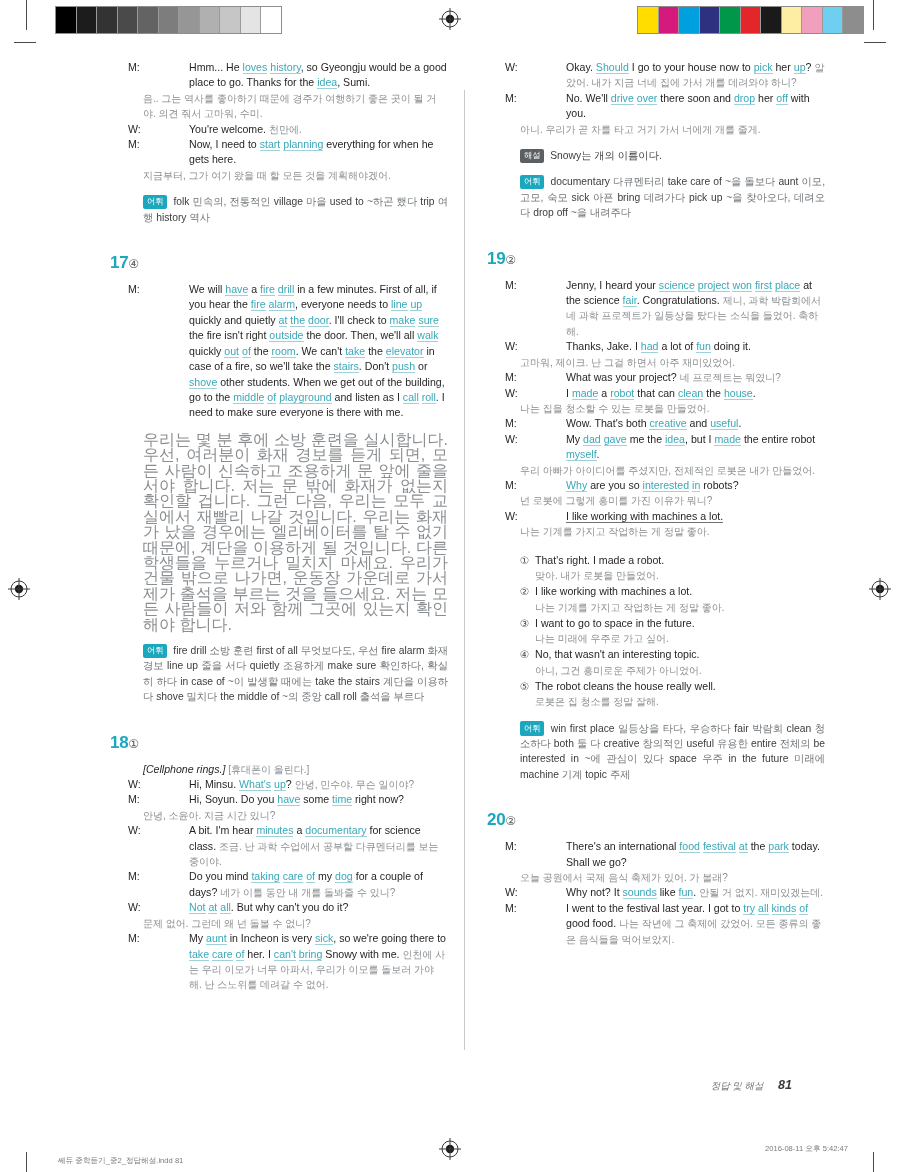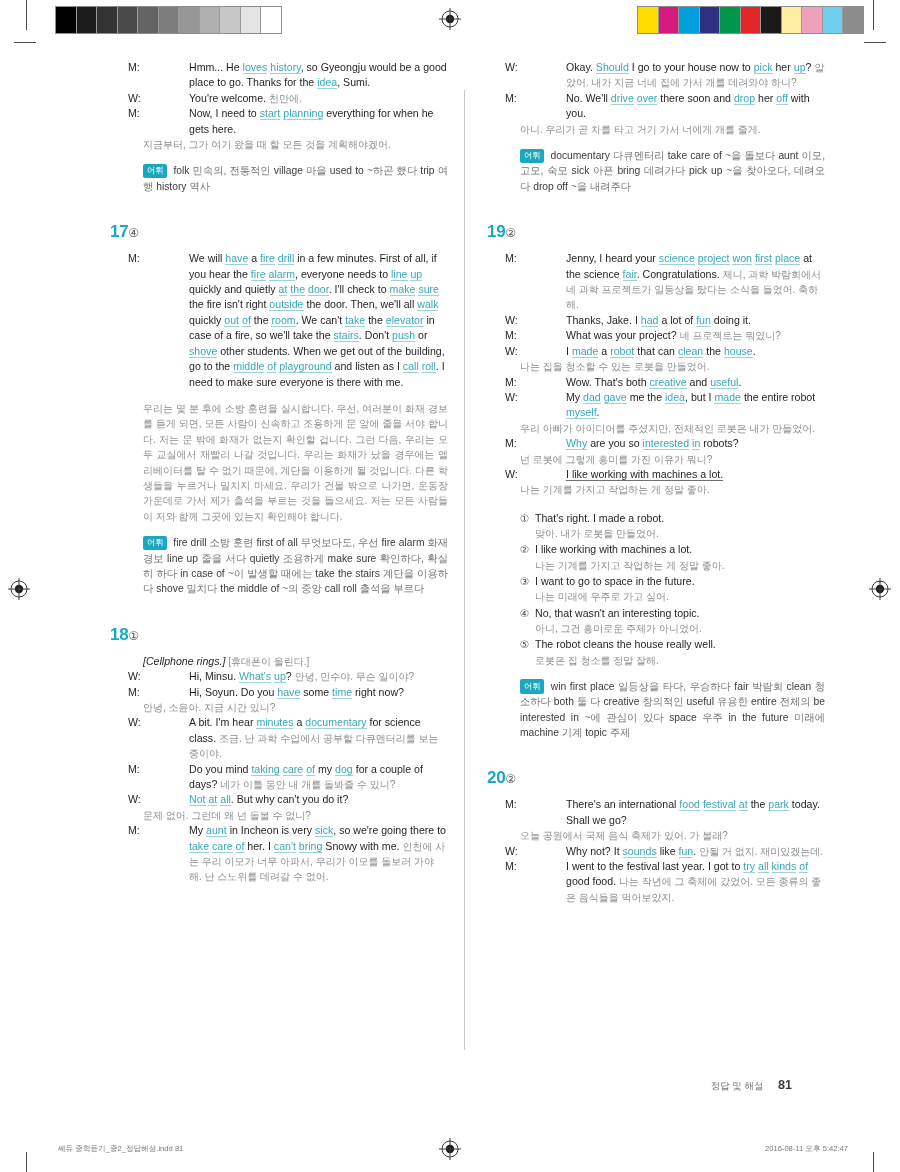--- a/index.html
+++ b/index.html
@@ -75,21 +75,21 @@
     font-size:10px;line-height:15.4px;color:#8a8e91;
     margin-left:15px;
   }
   .stage{
     font-size:10.6px;line-height:15.4px;margin-left:15px;margin-bottom:0;
   }
   .stage i{font-style:italic;}
 
   
   .transl{
-    font-size:10px;line-height:15.4px;color:#8a8e91;
+    font-size:16px;line-height:15.4px;color:#8a8e91;
     margin:11px 0 0 15px;text-align:justify;
   }
 
   
   .vbox{
     font-size:10.3px;line-height:15.4px;
     margin:11px 0 0 15px;text-align:justify;
     color:#3c3c3c;
   }
   .vbox.expl{color:#3c3c3c;}
@@ -114,29 +114,30 @@
   .ctext{flex:1;}
   .ceng{font-size:10.6px;line-height:15.4px;color:#231f20;}
   .ckor{font-size:10px;line-height:15.2px;color:#8a8e91;}
 
   .ul-plain{border-bottom:1px solid #6d7173;}
 
   
   .footer{
     position:absolute;left:0;top:1078px;width:900px;
     text-align:right;
+    font-style:italic;
   }
   .footer-inner{margin-right:108px;font-size:9.5px;color:#6f7477;}
   .footer-inner .pg{font-size:12.5px;font-weight:bold;color:#3c3c3c;margin-left:12px;}
 
   .printbar{
     position:absolute;left:0;top:1140px;width:900px;height:22px;
     font-size:7.6px;color:#7a7a7a;
   }
-  .pb-left{position:absolute;left:58px;top:4px;}
+  .pb-left{position:absolute;left:58px;top:16px;}
   .pb-right{position:absolute;right:52px;top:4px;}
 </style>
 </head>
 <body>
 
 <div class="top-bar">
   <div class="gray-strip" id="gray-strip">
       <span style="background: rgb(0, 0, 0);"></span>
       <span style="background: rgb(28, 28, 28);"></span>
       <span style="background: rgb(51, 51, 51);"></span>
@@ -196,20 +197,21 @@
 
 <div class="page">
   <div class="divider"></div>
   <div class="col col-left" id="col-left">
       <div>
         <div>
           <div class="line">
             <div class="spk">M:</div>
             <div class="utt"><span>Hmm... He </span><span class="hl">loves</span><span> </span><span class="hl">history</span><span>, so Gyeongju would be a good place to go. Thanks for the </span><span class="hl">idea</span><span>, Sumi.</span></div>
           </div>
+          <div class="korline">음.. 그는 역사를 좋아하기 때문에 경주가 여행하기 좋은 곳이 될 거야. 의견 줘서 고마워, 수미.</div>
         </div>
         <div>
           <div class="line">
             <div class="spk">W:</div>
             <div class="utt"><span>You're welcome. </span><span class="kor">천만에.</span></div>
           </div>
         </div>
         <div>
           <div class="line">
             <div class="spk">M:</div>
@@ -287,38 +289,40 @@
             <div class="utt"><span>Okay. </span><span class="hl">Should</span><span> I go to your house now to </span><span class="hl">pick</span><span> her </span><span class="hl">up</span><span>? </span><span class="kor">알았어. 내가 지금 너네 집에 가서 개를 데려와야 하니?</span></div>
           </div>
         </div>
         <div>
           <div class="line">
             <div class="spk">M:</div>
             <div class="utt"><span>No. We'll </span><span class="hl">drive</span><span> </span><span class="hl">over</span><span> there soon and </span><span class="hl">drop</span><span> her </span><span class="hl">off</span><span> with you.</span></div>
           </div>
           <div class="korline">아니. 우리가 곧 차를 타고 거기 가서 너에게 개를 줄게.</div>
         </div>
+        <div class="vbox expl"><span class="badge expl">해설</span><span> Snowy는 개의 이름이다.</span></div>
         <div class="vbox"><span class="badge voca">어휘</span><span> documentary </span><span class="vk">다큐멘터리 </span><span> take care of </span><span class="vk">~을 돌보다 </span><span> aunt </span><span class="vk">이모, 고모, 숙모 </span><span> sick </span><span class="vk">아픈 </span><span> bring </span><span class="vk">데려가다 </span><span> pick up </span><span class="vk">~을 찾아오다, 데려오다 </span><span> drop off </span><span class="vk">~을 내려주다</span></div>
       </div>
       <div class="qblock">
         <div class="qhead">
           <span class="qnum">19</span>
           <span class="qans">②</span>
         </div>
         <div>
           <div class="line">
             <div class="spk">M:</div>
             <div class="utt"><span>Jenny, I heard your </span><span class="hl">science</span><span> </span><span class="hl">project</span><span> </span><span class="hl">won</span><span> </span><span class="hl">first</span><span> </span><span class="hl">place</span><span> at the science </span><span class="hl">fair</span><span>. Congratulations. </span><span class="kor">제니, 과학 박람회에서 네 과학 프로젝트가 일등상을 탔다는 소식을 들었어. 축하해.</span></div>
           </div>
         </div>
         <div>
           <div class="line">
             <div class="spk">W:</div>
             <div class="utt"><span>Thanks, Jake. I </span><span class="hl">had</span><span> a lot of </span><span class="hl">fun</span><span> doing it.</span></div>
           </div>
+          <div class="korline">고마워, 제이크. 난 그걸 하면서 아주 재미있었어.</div>
         </div>
         <div>
           <div class="line">
             <div class="spk">M:</div>
             <div class="utt"><span>What was your project? </span><span class="kor">네 프로젝트는 뭐였니?</span></div>
           </div>
         </div>
         <div>
           <div class="line">
             <div class="spk">W:</div>

